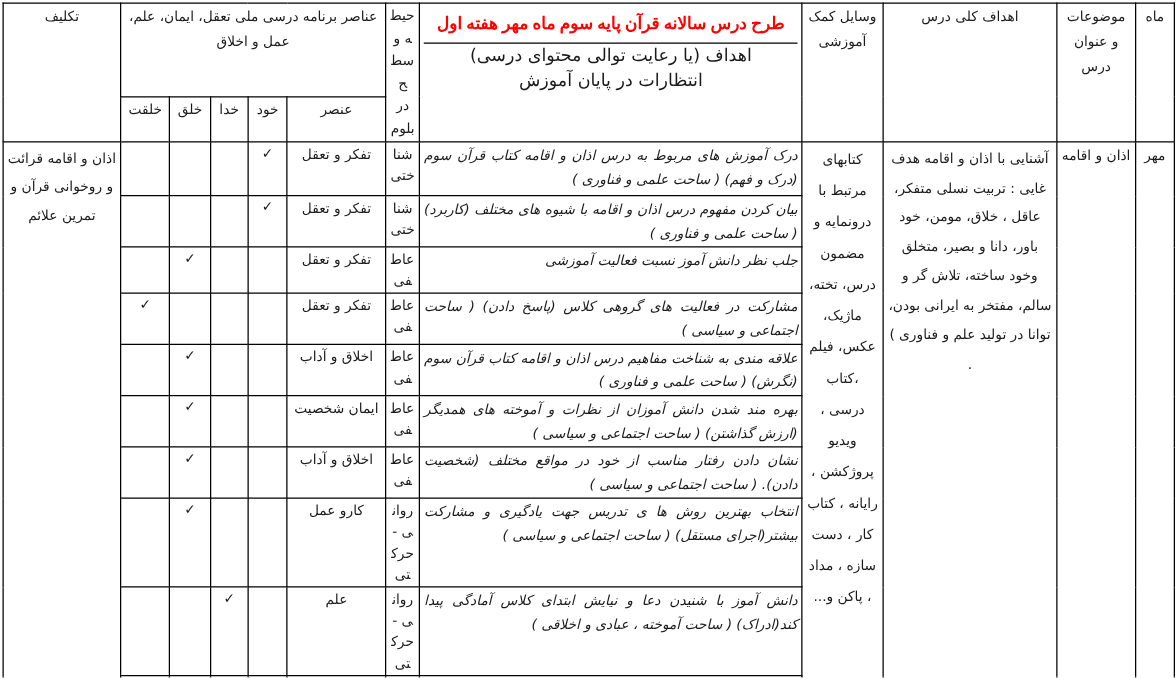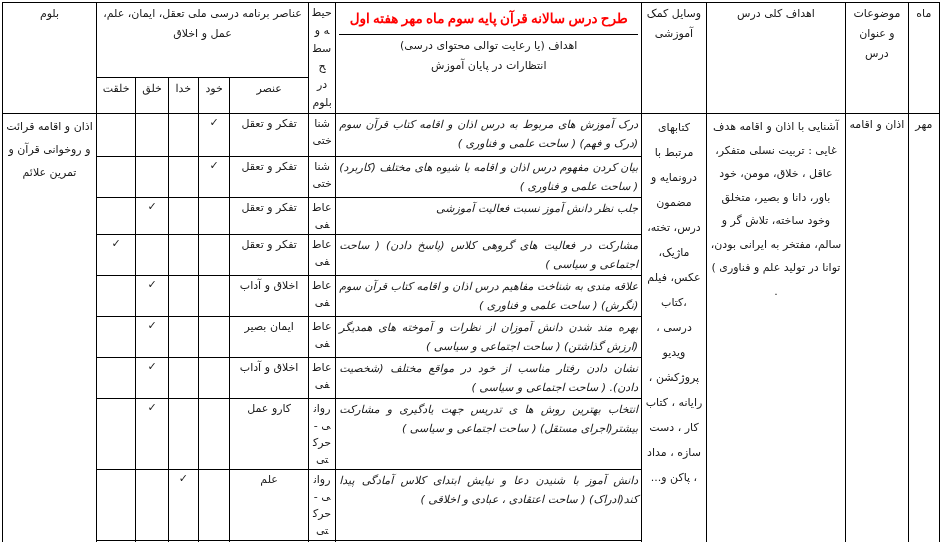--- a/index.html
+++ b/index.html
@@ -35,21 +35,21 @@
     font-weight:bold;
     font-size:13.5px;
     line-height:30px;
     height:30px;
     text-align:center;
     font-family:Liberation Serif, serif;
   }
   .doc-subtitle{
     display:block;
     text-align:center;
-    font-size:11px;
+    font-size:14px;
     line-height:19px;
     padding-top:1px;
   }
   .domain-header{font-size:10.5px;line-height:18px;padding:4px 1px 0 1px;margin-left:45px;}
   .elements-header{line-height:20px;font-size:11px;padding-top:3px;}
   .subcol-header{font-size:11px;line-height:18px;padding-top:1px;font-family:Liberation Serif, serif;}
   
   .objective-cell{
     text-align:justify;
     text-align-last:right;
@@ -94,21 +94,21 @@
       <th rowspan="2">موضوعات و عنوان درس</th>
       <th rowspan="2">اهداف کلی درس</th>
       <th rowspan="2">وسایل کمک آموزشی</th>
       <th rowspan="2" class="title-cell">
         <span class="doc-title" style="color: rgb(255, 0, 0);">طرح درس سالانه قرآن پایه سوم ماه مهر هفته اول</span>
         <span class="doc-subtitle">اهداف (یا رعایت توالی محتوای درسی)</span>
         <span class="doc-subtitle">انتظارات در پایان آموزش</span>
       </th>
       <th rowspan="2" class="domain-header">حیطه و سطح در بلوم</th>
       <th colspan="5" class="elements-header">عناصر برنامه درسی ملی تعقل، ایمان، علم، عمل و اخلاق</th>
-      <th rowspan="2">بلوم</th>
+      <th rowspan="2">تکلیف</th>
     </tr>
     <tr style="height:23px;">
       <th class="subcol-header">عنصر</th>
       <th class="subcol-header">خود</th>
       <th class="subcol-header">خدا</th>
       <th class="subcol-header">خلق</th>
       <th class="subcol-header">خلقت</th>
     </tr>
   </thead>
   <tbody id="plan-body">
@@ -158,21 +158,21 @@
         <td class="domain-cell">عاطفی</td>
         <td class="element-cell">اخلاق و آداب</td>
         <td class="check-cell"></td>
         <td class="check-cell"></td>
         <td class="check-cell"><span>✓</span></td>
         <td class="check-cell"></td>
       </tr>
       <tr class="r6">
         <td class="objective-cell">بهره مند شدن دانش آموزان از نظرات و آموخته های همدیگر (ارزش گذاشتن) ( ساحت اجتماعی و سیاسی )</td>
         <td class="domain-cell">عاطفی</td>
-        <td class="element-cell">ایمان بصیر</td>
+        <td class="element-cell">ایمان شخصیت</td>
         <td class="check-cell"></td>
         <td class="check-cell"></td>
         <td class="check-cell"><span>✓</span></td>
         <td class="check-cell"></td>
       </tr>
       <tr class="r7">
         <td class="objective-cell">نشان دادن رفتار مناسب از خود در مواقع مختلف (شخصیت دادن). ( ساحت اجتماعی و سیاسی )</td>
         <td class="domain-cell">عاطفی</td>
         <td class="element-cell">اخلاق و آداب</td>
         <td class="check-cell"></td>
@@ -183,21 +183,21 @@
       <tr class="r8">
         <td class="objective-cell">انتخاب بهترین روش ها ی تدریس جهت یادگیری و مشارکت بیشتر(اجرای مستقل) ( ساحت اجتماعی و سیاسی )</td>
         <td class="domain-cell">روانی - حرکتی</td>
         <td class="element-cell">کارو عمل</td>
         <td class="check-cell"></td>
         <td class="check-cell"></td>
         <td class="check-cell"><span>✓</span></td>
         <td class="check-cell"></td>
       </tr>
       <tr class="r9">
-        <td class="objective-cell">دانش آموز با شنیدن دعا و نیایش ابتدای کلاس آمادگی پیدا کند(ادراک) ( ساحت اعتقادی ، عبادی و اخلاقی )</td>
+        <td class="objective-cell">دانش آموز با شنیدن دعا و نیایش ابتدای کلاس آمادگی پیدا کند(ادراک) ( ساحت آموخته ، عبادی و اخلاقی )</td>
         <td class="domain-cell">روانی - حرکتی</td>
         <td class="element-cell">علم</td>
         <td class="check-cell"></td>
         <td class="check-cell"><span>✓</span></td>
         <td class="check-cell"></td>
         <td class="check-cell"></td>
       </tr>
       <tr class="r10">
         <td class="objective-cell">دانش آموز فعالیت های روش تدریس را به خوبی انجام دهد(ادراک) ( ساحت زیستی و بدنی )</td>
         <td class="domain-cell">روانی - حرکتی</td>

